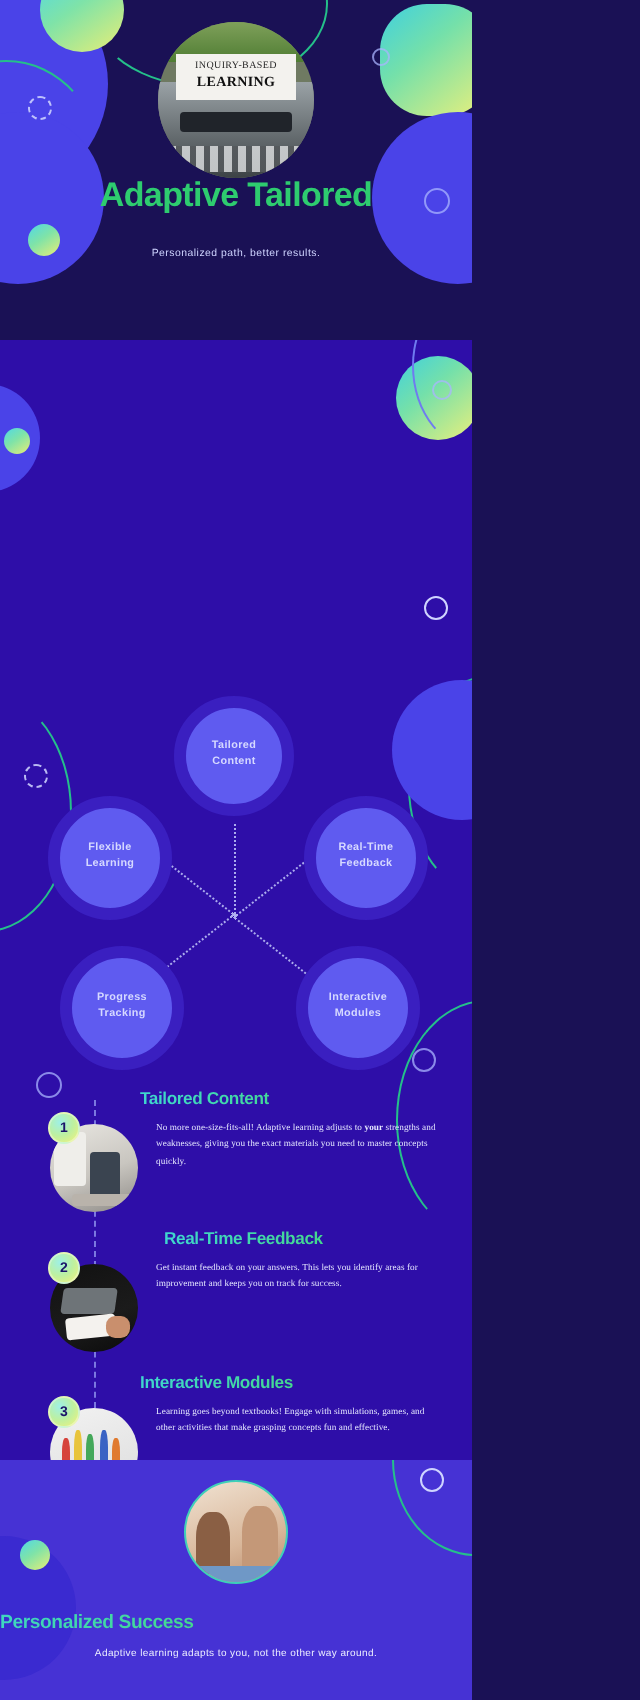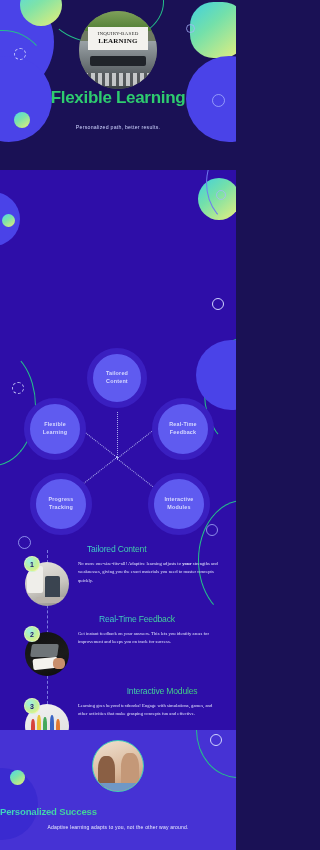--- a/index.html
+++ b/index.html
@@ -83,21 +83,21 @@
     overflow:hidden; background:#cfd3d8;
   }
   .badge {
     position:absolute; left:24px; width:16px; height:16px; border-radius:50%;
     background: radial-gradient(circle at 35% 30%, #9ef0e6 0%, #bdf0a0 50%, #f2f27a 100%);
     color:#1b1469; font-size:7px; font-weight:700;
     display:flex; align-items:center; justify-content:center; z-index:3;
     border:1px solid rgba(255,255,255,.35);
   }
   .step-title {
-    position:absolute; left:87px; width:150px; font-size:8.6px; font-weight:400;
+    position:absolute; left:70px; width:150px; font-size:8.6px; font-weight:700;
     letter-spacing:-.2px;
     background: linear-gradient(90deg,#3fd6d0 0%,#45d98a 55%,#3ccf63 100%);
     -webkit-background-clip: text; background-clip: text; color: transparent;
   }
   .step-body {
     position:absolute; left:78px; width:140px; font-family:"Liberation Serif", serif;
     font-size:4.6px; line-height:1.85; color:#e4e6ff; letter-spacing:.05px;
   }
   .step-body b { font-weight:700; }
 
@@ -148,21 +148,21 @@
       <div class="sky"></div>
       <div class="machine"></div>
       <div class="carriage"></div>
       <div class="keys"></div>
       <div class="paper">
         <div class="l1">INQUIRY-BASED</div>
         <div class="l2">LEARNING</div>
       </div>
     </div>
 
-    <div class="hero-title">Flexible Learning</div>
+    <div class="hero-title">Adaptive Tailored</div>
     <div class="hero-sub">Personalized path, better results.</div>
   </div>
 
   <div class="mid">
 
     <div class="grad-squircle" style="left:198px; top:8px; width:42px; height:42px; border-radius:50%;"></div>
     <div class="blob" style="left:-34px; top:22px; width:54px; height:54px; background:#4a43e8;"></div>
     <div class="grad-sphere" style="left:2px; top:44px; width:13px; height:13px;"></div>
     <div class="ring" style="left:212px; top:128px; width:12px; height:12px; border-color:#cfd4ff;"></div>
     <div class="curve" style="left:206px; top:-30px; width:70px; height:86px; border-color:#6f7bf0 transparent transparent #6f7bf0;"></div>
@@ -234,21 +234,21 @@
     <div class="step" style="top:518px;">
       <div class="step-photo ph-c" style="top:16px;">
         <div class="fig" style="left:14%; top:34%; width:9%; height:40%; background:#d6443c; border-radius:40% 40% 10% 10%;"></div>
         <div class="fig" style="left:28%; top:26%; width:9%; height:48%; background:#e8c43c; border-radius:40% 40% 10% 10%;"></div>
         <div class="fig" style="left:42%; top:30%; width:9%; height:44%; background:#44a85a; border-radius:40% 40% 10% 10%;"></div>
         <div class="fig" style="left:56%; top:24%; width:9%; height:50%; background:#3a63c4; border-radius:40% 40% 10% 10%;"></div>
         <div class="fig" style="left:70%; top:34%; width:9%; height:40%; background:#e07a30; border-radius:40% 40% 10% 10%;"></div>
 
       </div>
       <div class="badge" style="top:10px;">3</div>
-      <div class="step-title" style="top:-2px;text-align:center;">Interactive Modules</div>
+      <div class="step-title" style="top:-2px;">Interactive Modules</div>
       <div class="step-body" style="top:14px;">
         <span>Learning goes beyond textbooks! Engage with simulations, games, and other activities that make grasping concepts fun and effective.</span>
       </div>
     </div>
 
     <div class="step" style="top:592px;">
       
       
       
       

